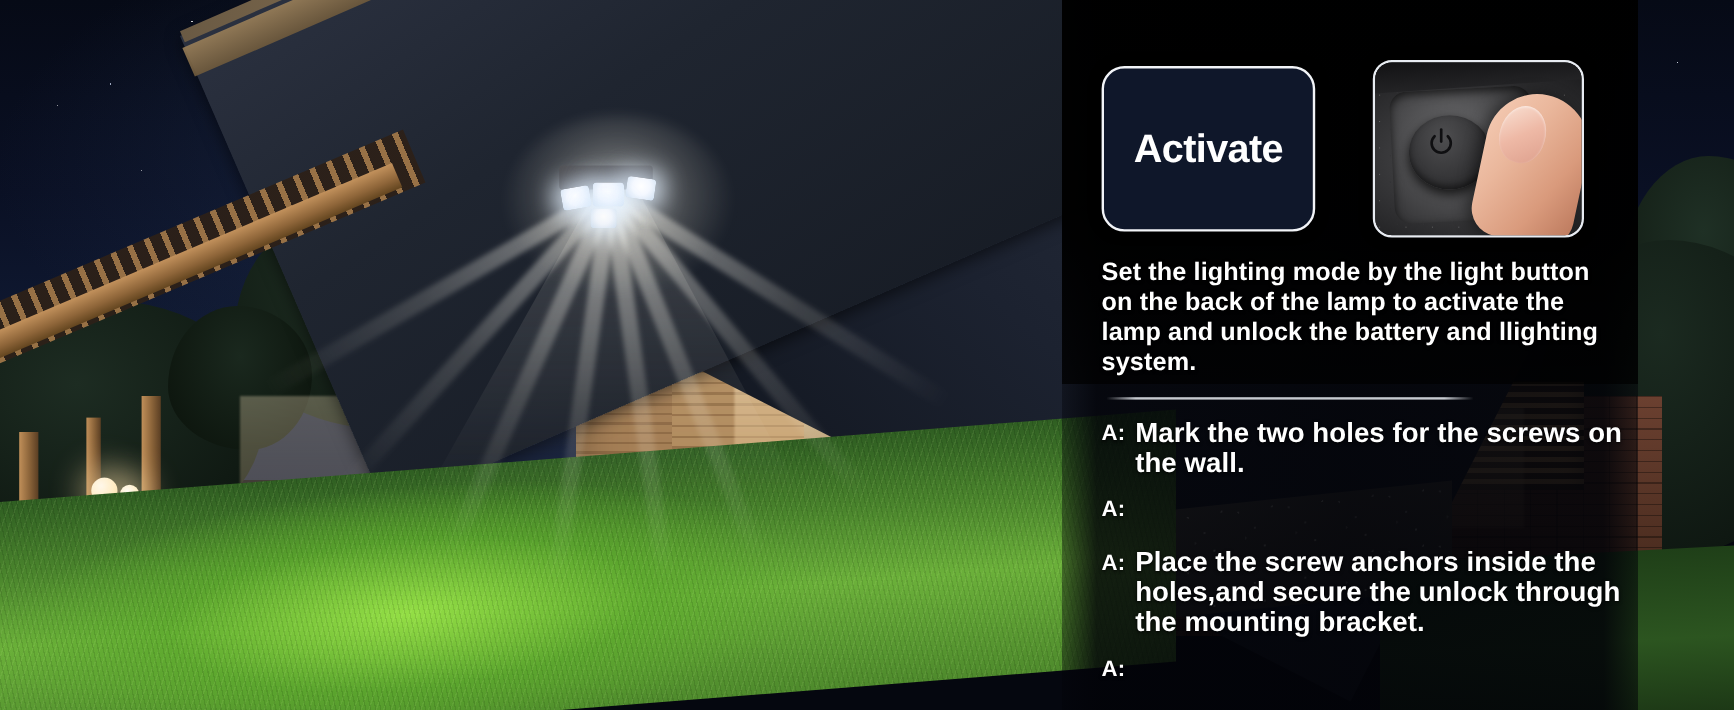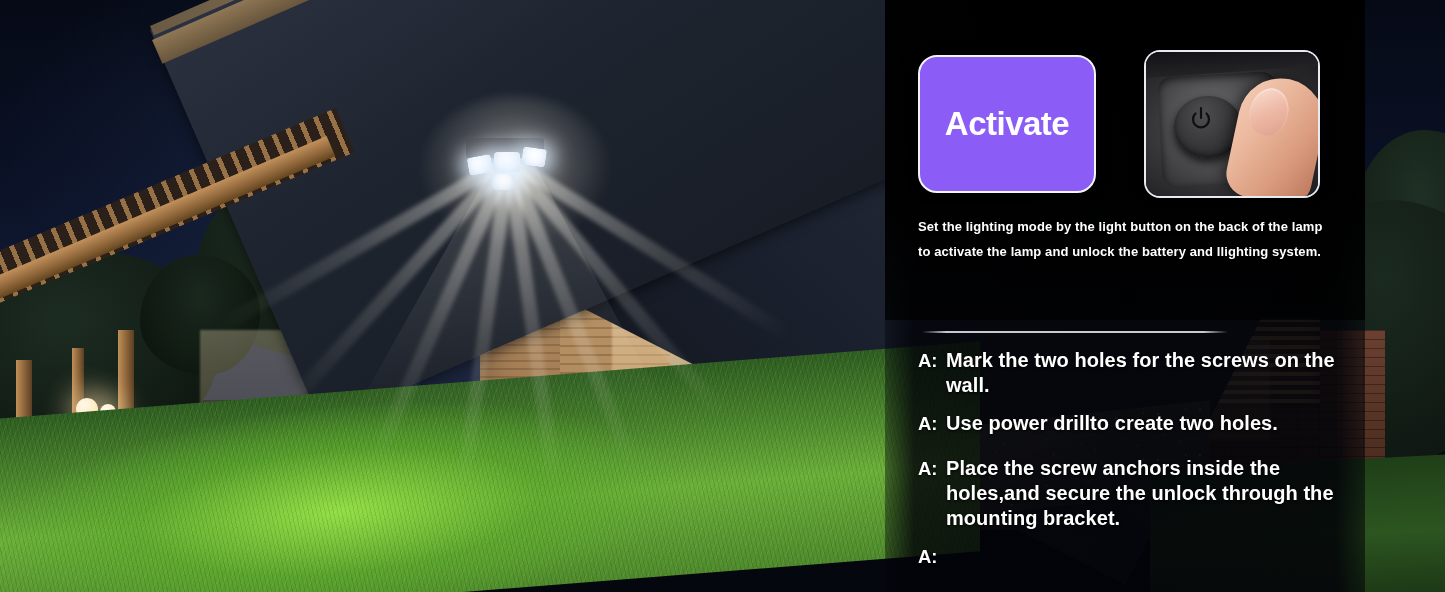--- a/index.html
+++ b/index.html
@@ -306,21 +306,21 @@
     position:absolute; left:885px; top:0; width:480px; height:320px;
     background:linear-gradient(180deg, rgba(0,0,0,.97) 0%, rgba(0,0,0,.95) 62%, rgba(0,0,0,.72) 100%);
   }
 
   
   .panel { position:absolute; left:885px; top:0; width:560px; height:592px; }
 
   .activate-box {
     position:absolute; left:33px; top:55px; width:178px; height:138px;
     border:2px solid #f2f4f8; border-radius:19px;
-    background:#8b5cf6;
+    background:#0f172a;
     display:flex; flex-direction:column;
     align-items:center; justify-content:center;
     box-shadow:0 0 10px rgba(0,0,0,.8);
   }
   .activate-line1 {
     color:#fff; font-size:33px; font-weight:700; line-height:1.02;
     letter-spacing:-.5px;
   }
   .activate-line2 {
     color:#fff; font-size:27px; font-weight:700; line-height:1.15;
@@ -380,40 +380,40 @@
     position:absolute; left:104px; top:36px; width:38px; height:48px;
     border-radius:50% 50% 46% 46%;
     background:linear-gradient(140deg,#fae3d6 0%,#eeb9a6 50%,#dd9f8c 100%);
     transform:rotate(16deg);
     box-shadow:inset 0 1px 2px rgba(255,255,255,.55);
   }
 
   
   .para {
     position:absolute; left:33px; top:214px; width:418px;
-    color:#ffffff; font-size:13px; font-weight:700;
+    color:#ffffff; font-size:21px; font-weight:700;
     line-height:25px; letter-spacing:.1px;
     text-shadow:0 1px 3px rgba(0,0,0,.9);
   }
 
   .divider {
     position:absolute; left:37px; top:331px; width:306px; height:1.5px;
     background:linear-gradient(90deg,rgba(255,255,255,.0) 0%,rgba(232,236,242,.85) 8%,rgba(232,236,242,.85) 92%,rgba(255,255,255,0) 100%);
   }
 
   
   .steps { position:absolute; left:33px; top:348px; width:440px; }
   .step { display:flex; margin-bottom:13px; }
   .step-key {
     flex:0 0 auto; width:28px;
     color:#fff; font-size:18.5px; font-weight:700; line-height:25px;
     text-shadow:0 1px 3px rgba(0,0,0,.95);
   }
   .step-txt {
-    color:#fff; font-size:20px; font-weight:700; line-height:25px;
+    color:#fff; font-size:23px; font-weight:700; line-height:25px;
     letter-spacing:.05px;
     text-shadow:0 1px 3px rgba(0,0,0,.95);
   }
   .step.gap { margin-bottom:20px; }
 </style>
 </head>
 <body>
 
 <div id="canvas">
 
@@ -524,21 +524,20 @@
 
     <div class="divider"></div>
 
     <div class="steps">
       <div class="step">
         <div class="step-key">A:</div>
         <div class="step-txt">Mark the two holes for the screws on the wall.</div>
       </div>
       <div class="step gap">
         <div class="step-key">A:</div>
-        <div class="step-txt">Use power drillto create two holes.</div>
       </div>
       <div class="step">
         <div class="step-key">A:</div>
         <div class="step-txt">Place the screw anchors inside the holes,and secure the unlock through the mounting bracket.</div>
       </div>
       <div class="step">
         <div class="step-key">A:</div>
       </div>
     </div>
 

